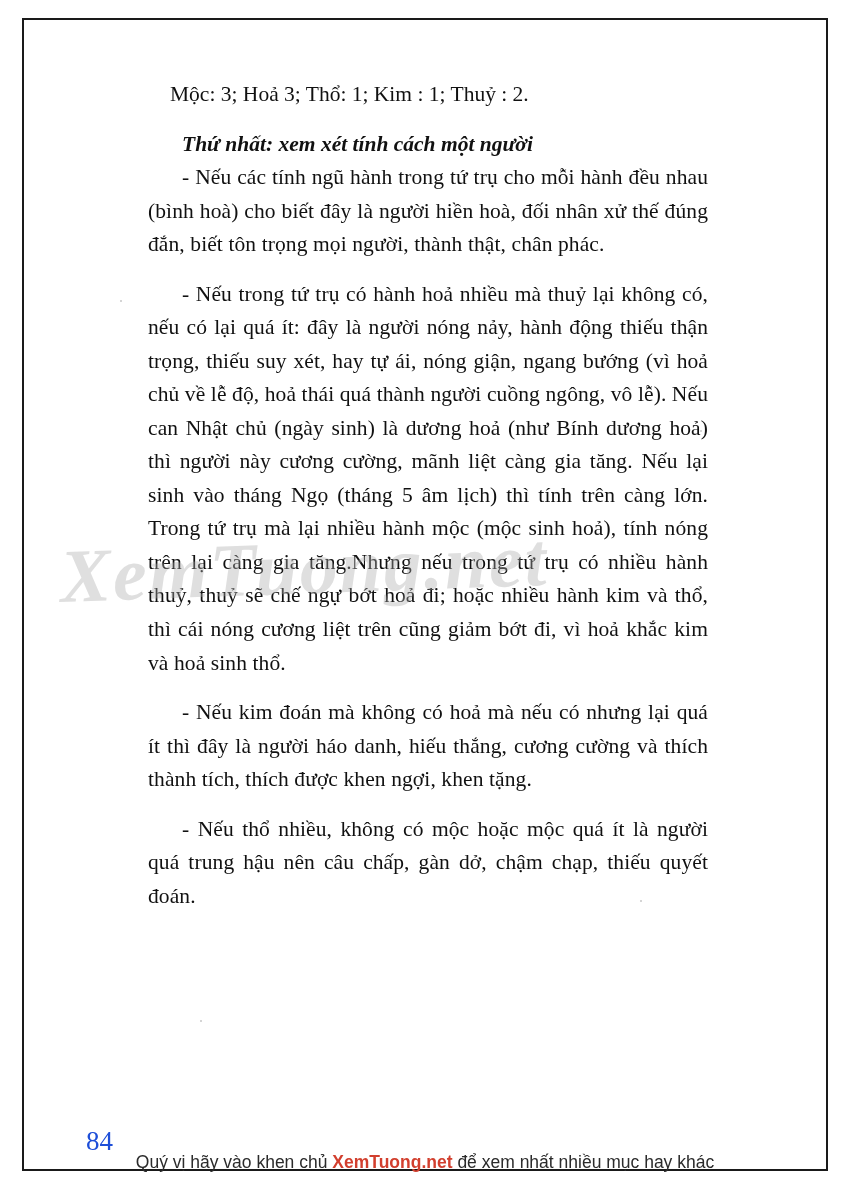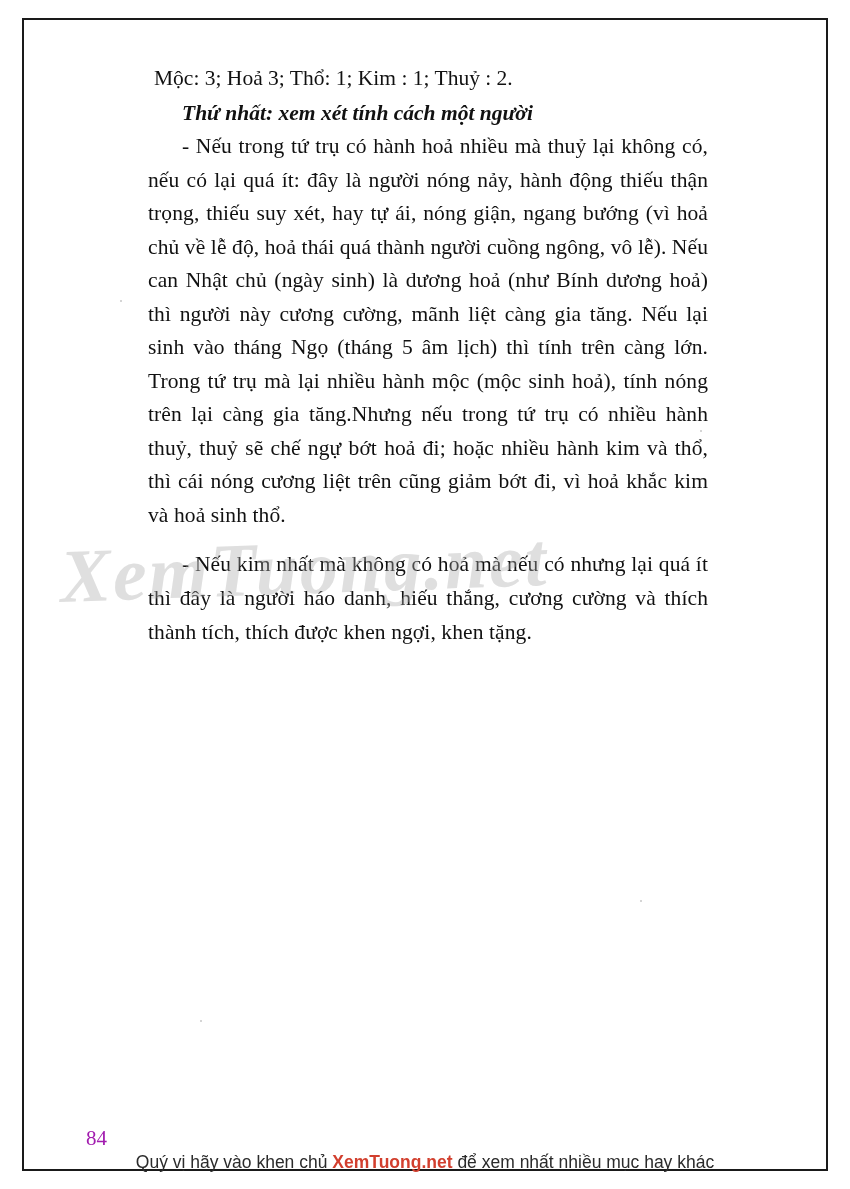--- a/index.html
+++ b/index.html
@@ -54,21 +54,21 @@
     line-height: 1.56;
     font-style: italic;
     font-weight: bold;
     text-indent: 34px;
     margin: 1px 0 0 0;
   }
   .first-line {
     font-size: 21.5px;
     line-height: 1.56;
     text-indent: 6px;
-    margin: 0;
+    margin: 16px;
   }
 
   
   .watermark {
     position: absolute;
     left: 60px;
     top: 520px;
     width: 740px;
     font-family: "Liberation Serif", serif;
     font-size: 76px;
@@ -80,22 +80,22 @@
     pointer-events: none;
     user-select: none;
     transform: rotate(-2deg);
   }
 
   
   .page-number {
     position: absolute;
     left: 86px;
     top: 1126px;
-    font-size: 21px;
-    color: #a21caf;
+    font-size: 27px;
+    color: #1d4ed8;
   }
   .footer-note {
     position: absolute;
     left: 0;
     right: 0;
     top: 1152px;
     text-align: center;
     font-family: "Liberation Sans", sans-serif;
     font-size: 17.5px;
     color: #2b2b2b;
@@ -115,22 +115,24 @@
   }
 </style>
 </head>
 <body>
 
 <div class="page-frame"></div>
 
 <div class="content">
   <p class="first-line">Mộc: 3; Hoả 3; Thổ: 1; Kim : 1; Thuỷ : 2.</p>
   <p class="subhead">Thứ nhất: xem xét tính cách một người</p>
+  <p class="para indent">- Nếu các tính ngũ hành trong tứ trụ cho mỗi hành đều nhau (bình hoà) cho biết đây là người hiền hoà, đối nhân xử thế đúng đắn, biết tôn trọng mọi người, thành thật, chân phác.</p>
   <p class="para indent">- Nếu trong tứ trụ có hành hoả nhiều mà thuỷ lại không có, nếu có lại quá ít: đây là người nóng nảy, hành động thiếu thận trọng, thiếu suy xét, hay tự ái, nóng giận, ngang bướng (vì hoả chủ về lễ độ, hoả thái quá thành người cuồng ngông, vô lễ). Nếu can Nhật chủ (ngày sinh) là dương hoả (như Bính dương hoả) thì người này cương cường, mãnh liệt càng gia tăng. Nếu lại sinh vào tháng Ngọ (tháng 5 âm lịch) thì tính trên càng lớn. Trong tứ trụ mà lại nhiều hành mộc (mộc sinh hoả), tính nóng trên lại càng gia tăng.Nhưng nếu trong tứ trụ có nhiều hành thuỷ, thuỷ sẽ chế ngự bớt hoả đi; hoặc nhiều hành kim và thổ, thì cái nóng cương liệt trên cũng giảm bớt đi, vì hoả khắc kim và hoả sinh thổ.</p>
-  <p class="para indent">- Nếu kim nhất mà không có hoả mà nếu có nhưng lại quá ít thì đây là người háo danh, hiếu thắng, cương cường và thích thành tích, thích được khen ngợi, khen tặng.</p>
+  <p class="para indent">- Nếu kim đoán mà không có hoả mà nếu có nhưng lại quá ít thì đây là người háo danh, hiếu thắng, cương cường và thích thành tích, thích được khen ngợi, khen tặng.</p>
+  <p class="para indent">- Nếu thổ nhiều, không có mộc hoặc mộc quá ít là người quá trung hậu nên câu chấp, gàn dở, chậm chạp, thiếu quyết đoán.</p>
 </div>
 
 <div class="watermark">XemTuong.net</div>
 
 <div class="page-number">84</div>
 
 <div class="footer-note">
   <span>Quý vị hãy vào khen chủ </span><span class="brand">XemTuong.net</span><span> để xem nhất nhiều mục hay khác</span>
 </div>
 

